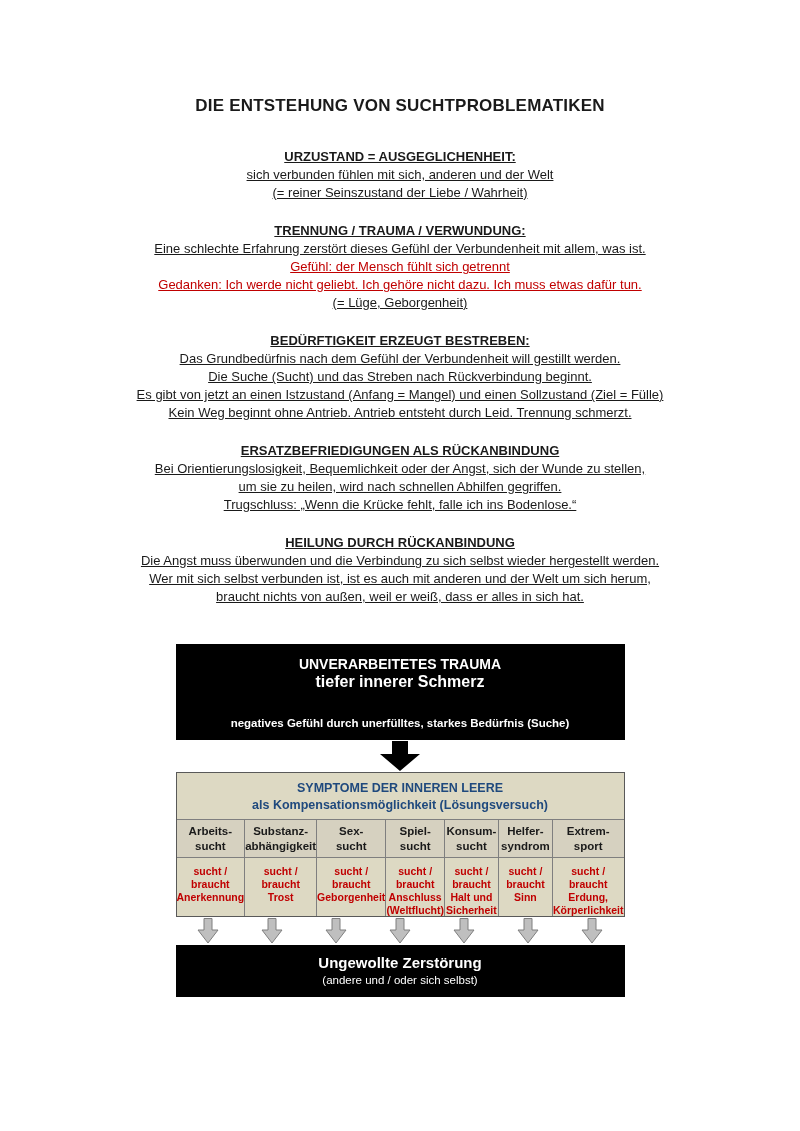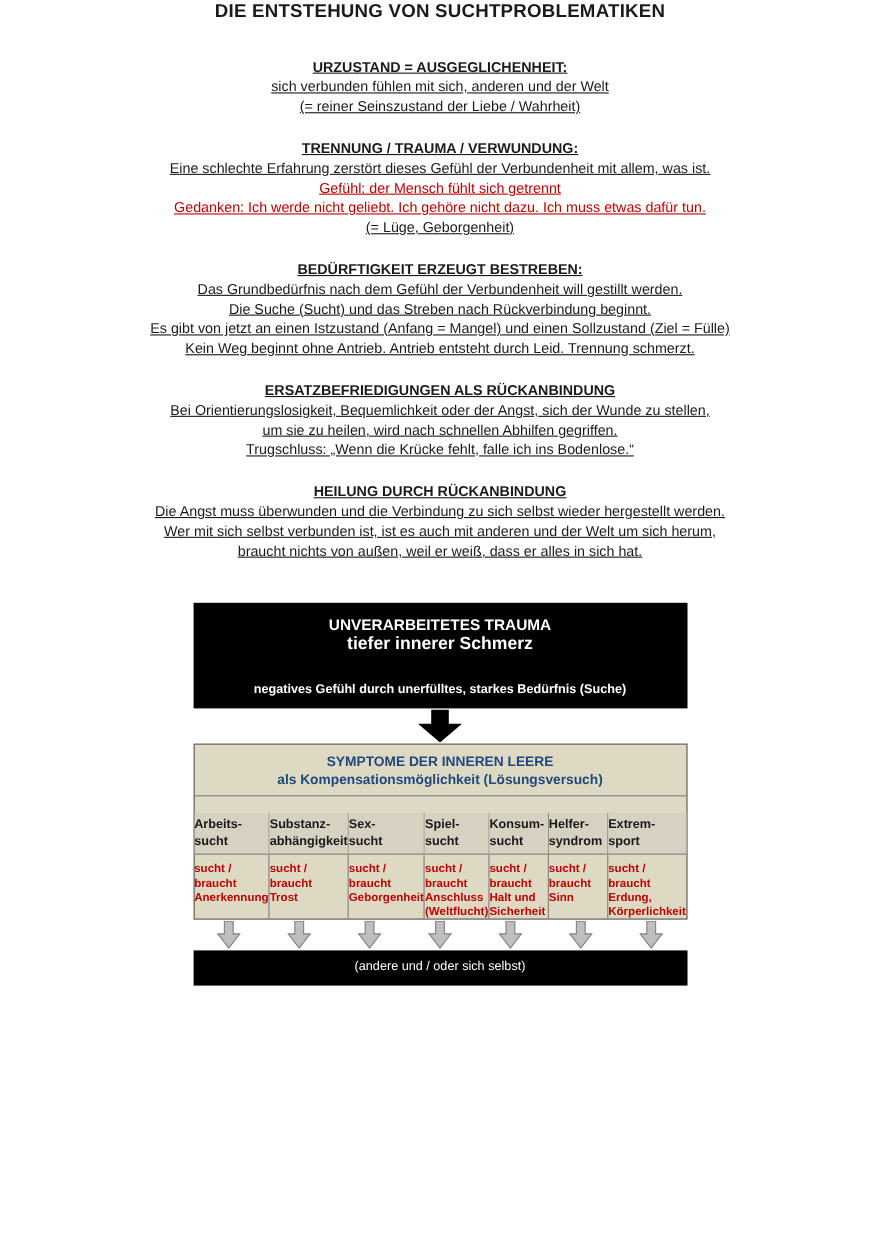--- a/index.html
+++ b/index.html
@@ -1,19 +1,19 @@
 <!DOCTYPE html>
 <html><head>
 <meta charset="utf-8">
 <style>
   * { box-sizing: border-box; }
   html, body { margin: 0; padding: 0; background: #ffffff; }
   .page {
     width: 800px; height: 1131px; margin: 0 auto; background: #ffffff;
-    overflow: hidden;
+    padding-top: 96px; overflow: hidden;
     font-family: "Liberation Sans", sans-serif; color: #1a1a1a;
   }
   .doc-title { font-size: 17px; font-weight: 700; text-align: center; margin: 0 0 32px; letter-spacing: 0.2px; }
   .sections { text-align: center; font-size: 13px; line-height: 18px; }
   .sec { margin: 0 16px 20px; }
   .sec-head { font-size: 13px; font-weight: 700; text-decoration: underline; margin: 0; }
   .sec p { margin: 0; text-decoration: underline; }
   .red { color: #c00000; }
 
   .diagram { width: 449px; margin: 38px auto 0; }
@@ -22,21 +22,21 @@
   .trauma-title { font-size: 14px; font-weight: 700; line-height: 19px; }
   .trauma-sub { font-size: 16px; font-weight: 700; line-height: 15px; }
   .trauma-gap { height: 27px; }
   .trauma-bottom { font-size: 11.5px; font-weight: 700; line-height: 15px; }
 
   .big-arrow-row { display: flex; justify-content: center; padding: 1px 0; }
 
   .symptom-box { background: #ddd9c3; border: 1px solid #595959; }
   .symptom-head { text-align: center; color: #1f497d; font-weight: 700; font-size: 12.5px; line-height: 17px; padding: 7px 0 5px; }
   .symptom-table { display: grid; grid-template-columns: repeat(7, 1fr); border-top: 1px solid #7f7f7f; }
-  .col { border-right: 1px solid #7f7f7f; text-align: left; margin-top: 15px; }
+  .col { border-right: 1px solid #7f7f7f; text-align: center; }
   .col:last-child { border-right: none; }
   .col-title {
     height: 38px; padding-top: 4px; font-size: 11.5px; font-weight: 700; line-height: 14.5px;
     white-space: pre-line; background: #d6d1c0; border-bottom: 1px solid #7f7f7f;
   }
   .col-need {
     height: 58px; padding-top: 7px; font-size: 10.5px; font-weight: 700; line-height: 13px;
     color: #c00000; white-space: pre-line;
   }
 
@@ -180,18 +180,19 @@
         </svg>
       <svg width="22" height="26" viewBox="0 0 22 26" aria-hidden="true">
           <polygon points="7,0.5 15,0.5 15,12 21,12 11,25 1,12 7,12" fill="#bfbfbf" stroke="#7f7f7f" stroke-width="1"></polygon>
         </svg>
       <svg width="22" height="26" viewBox="0 0 22 26" aria-hidden="true">
           <polygon points="7,0.5 15,0.5 15,12 21,12 11,25 1,12 7,12" fill="#bfbfbf" stroke="#7f7f7f" stroke-width="1"></polygon>
         </svg>
     </div>
 
     <div class="black-box box-bottom">
+      <div class="dest-title">Ungewollte Zerstörung</div>
       <div class="dest-sub">(andere und / oder sich selbst)</div>
     </div>
 
   </div>
 
 </div>
 
 </body></html>

